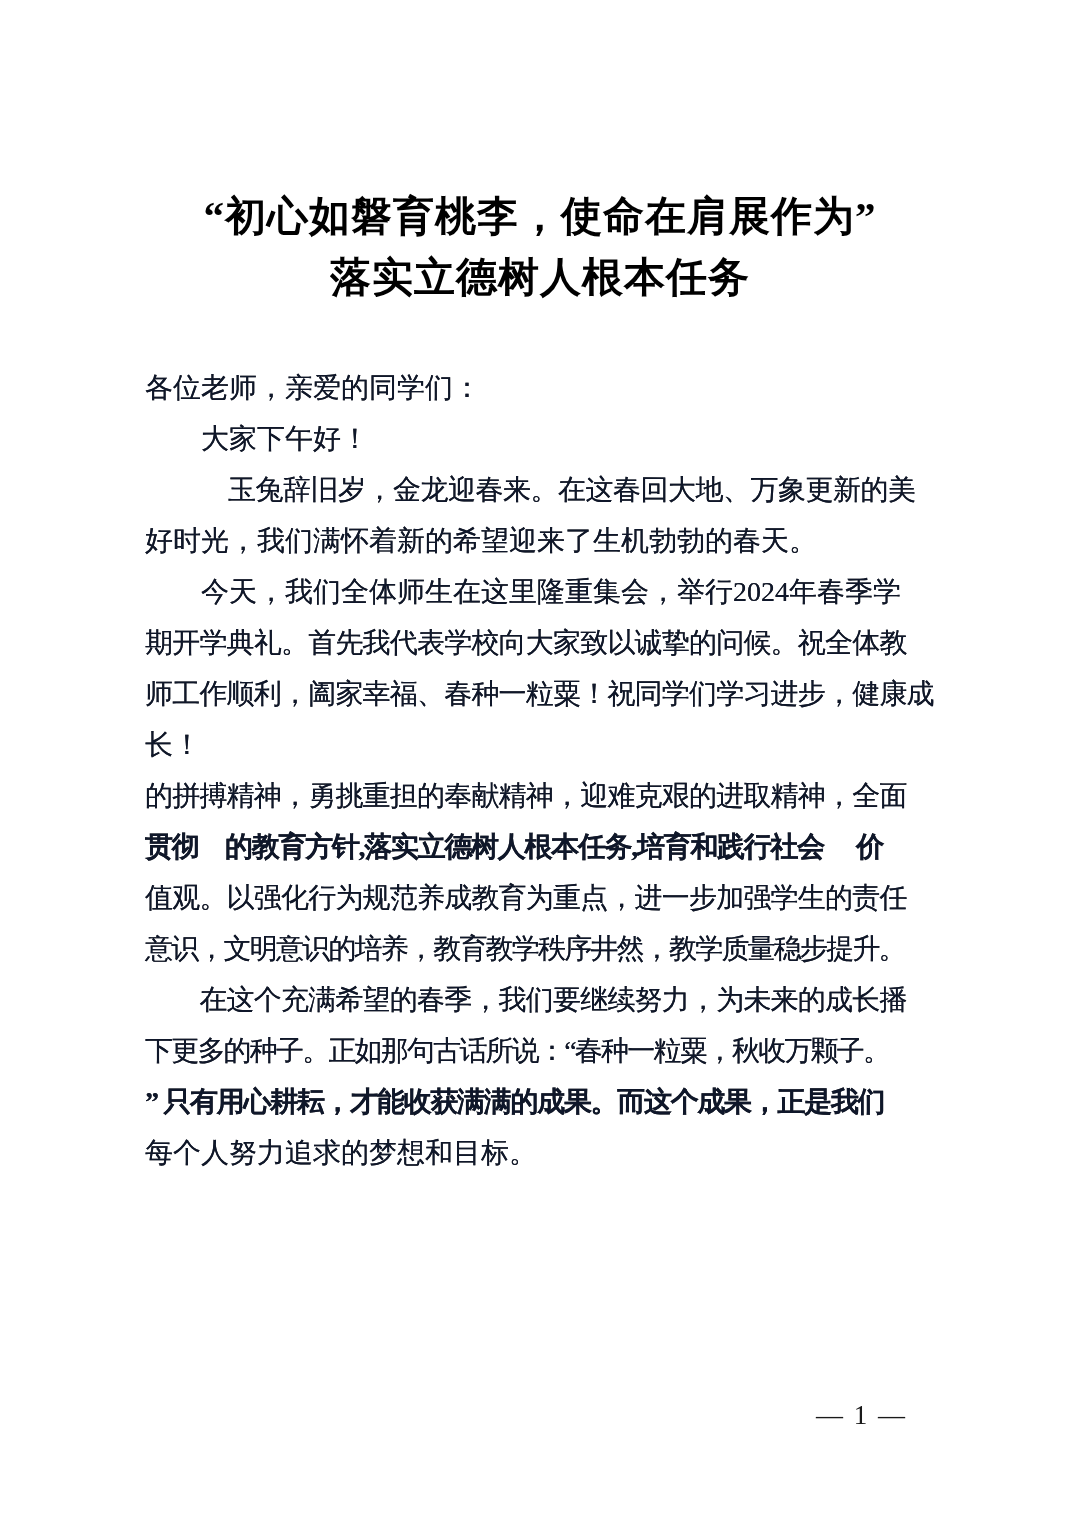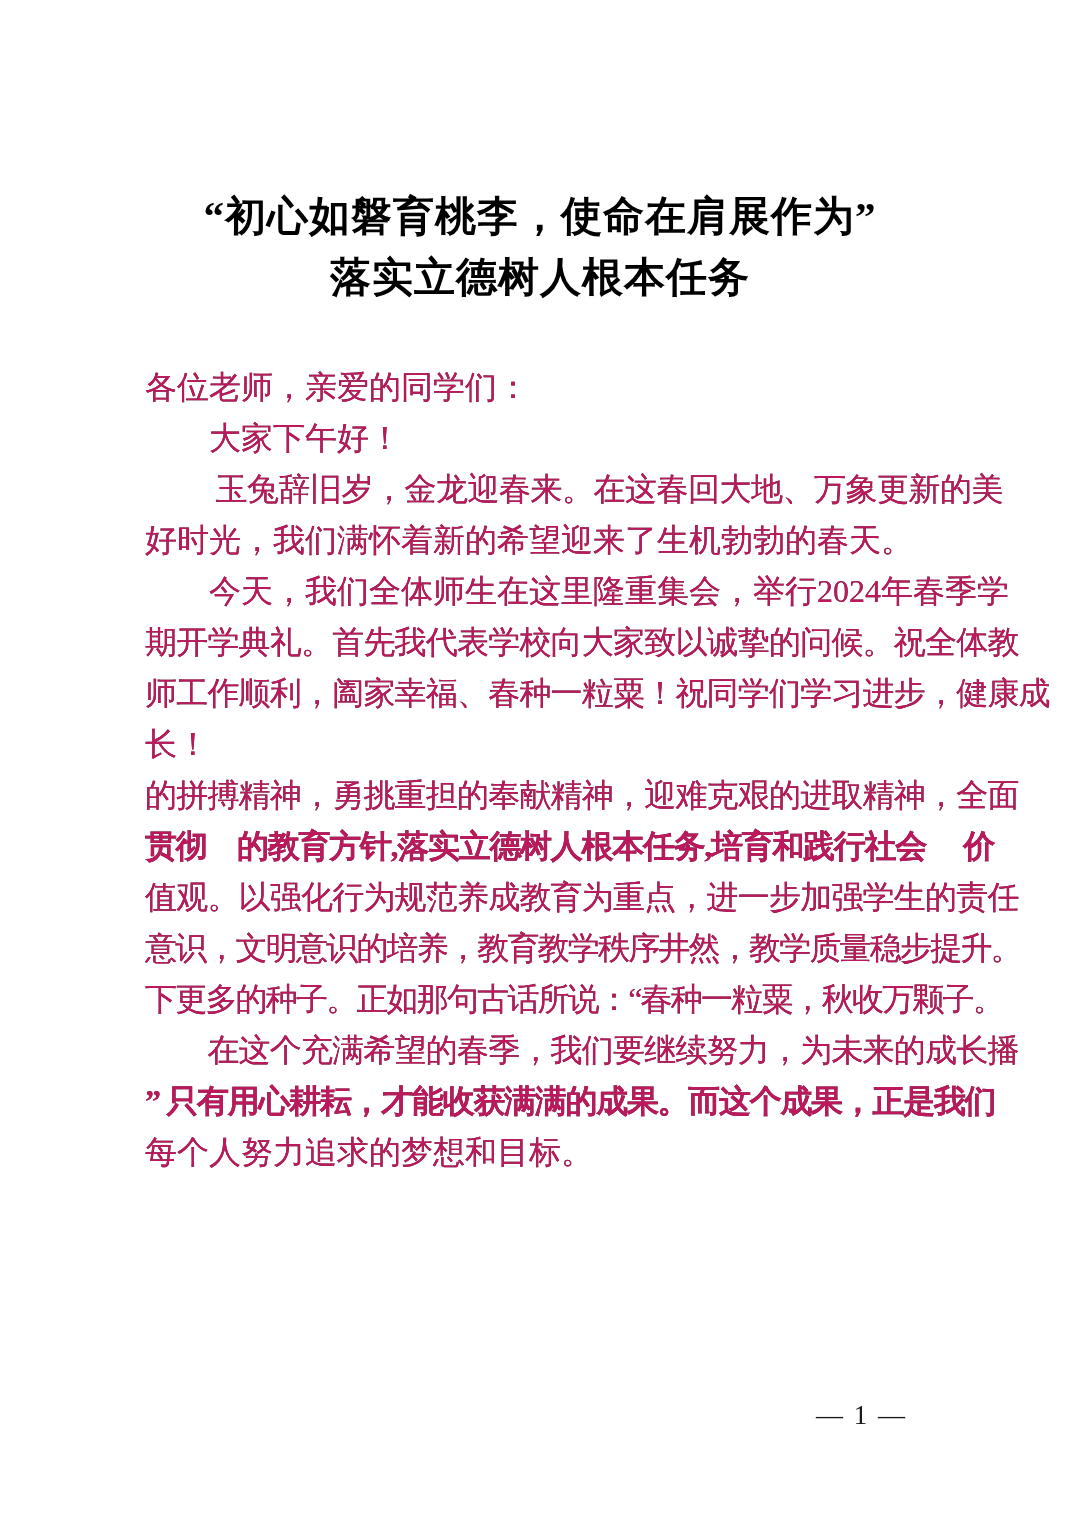--- a/index.html
+++ b/index.html
@@ -30,28 +30,28 @@
     letter-spacing: 1px;
     white-space: pre;
   }
   .body-block {
     position: absolute;
     top: 362px;
     left: 145px;
     width: 792px;
   }
   .doc-line {
-    font-size: 32px;
-    color: #be185d;
+    font-size: 28px;
+    color: #0f172a;
     line-height: 51px;
     letter-spacing: 0px;
     white-space: pre;
     text-shadow: 0 0 0.4px #333;
   }
-  .t05 { letter-spacing: -0.5px; }
+  .t05 { letter-spacing: -0.5px; text-align: center; }
   .t08 { letter-spacing: -0.8px; }
   .t13 { letter-spacing: -1.3px; font-weight: bold; }
   .t18 { letter-spacing: -1.8px; }
   .footer {
     position: absolute;
     top: 1400px;
     right: 173px;
     font-size: 27px;
     color: #1a1a1a;
     letter-spacing: 2px;
@@ -74,21 +74,21 @@
     <div class="doc-line t05">　　 玉兔辞旧岁，金龙迎春来。在这春回大地、万象更新的美</div>
     <div class="doc-line">好时光，我们满怀着新的希望迎来了生机勃勃的春天。</div>
     <div class="doc-line">　　今天，我们全体师生在这里隆重集会，举行2024年春季学</div>
     <div class="doc-line t08">期开学典礼。首先我代表学校向大家致以诚挚的问候。祝全体教</div>
     <div class="doc-line t08">师工作顺利，阖家幸福、春种一粒粟！祝同学们学习进步，健康成</div>
     <div class="doc-line">长！</div>
     <div class="doc-line t08">的拼搏精神，勇挑重担的奉献精神，迎难克艰的进取精神，全面</div>
     <div class="doc-line t13">贯彻　的教育方针,落实立德树人根本任务,培育和践行社会　 价</div>
     <div class="doc-line t08">值观。以强化行为规范养成教育为重点，进一步加强学生的责任</div>
     <div class="doc-line t18">意识，文明意识的培养，教育教学秩序井然，教学质量稳步提升。</div>
+    <div class="doc-line t08">　　在这个充满希望的春季，我们要继续努力，为未来的成长播</div>
     <div class="doc-line t18">下更多的种子。正如那句古话所说：“春种一粒粟，秋收万颗子。</div>
-    <div class="doc-line t08">　　在这个充满希望的春季，我们要继续努力，为未来的成长播</div>
     <div class="doc-line t13">” 只有用心耕耘，才能收获满满的成果。而这个成果，正是我们</div>
     <div class="doc-line">每个人努力追求的梦想和目标。</div>
   </div>
 
   <div class="footer">— 1 —</div>
 
 </div>
 
 </body></html>

